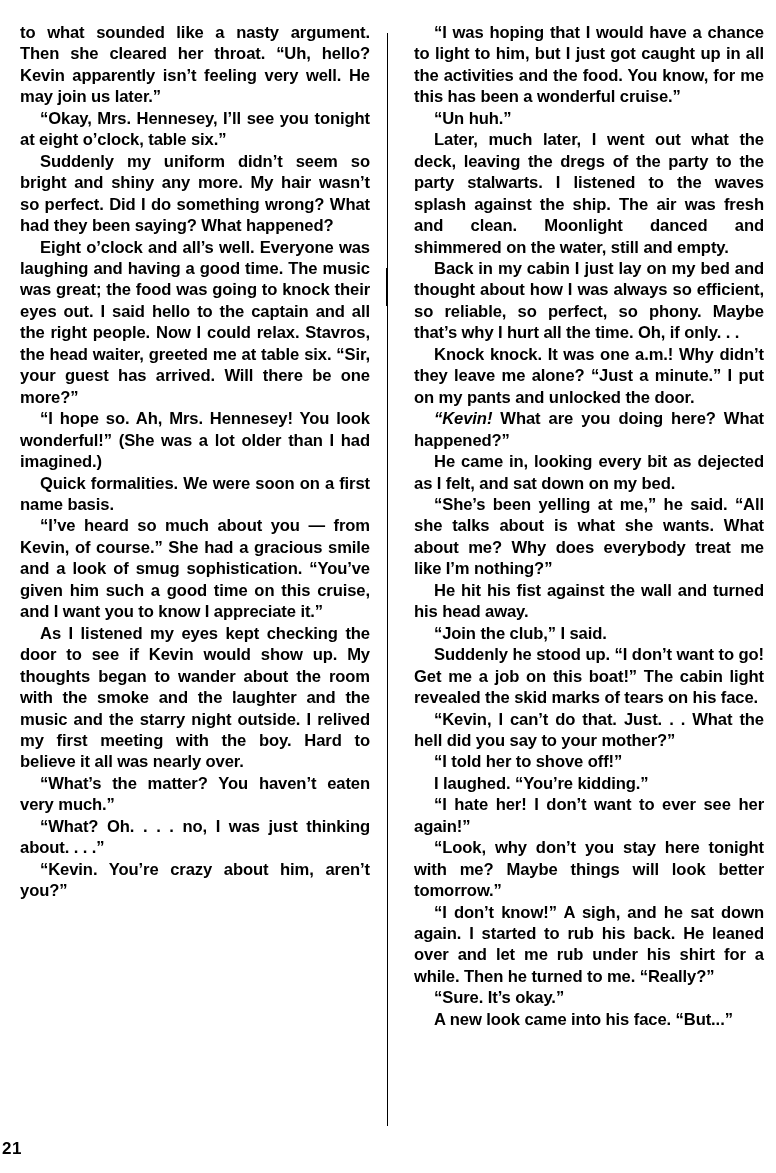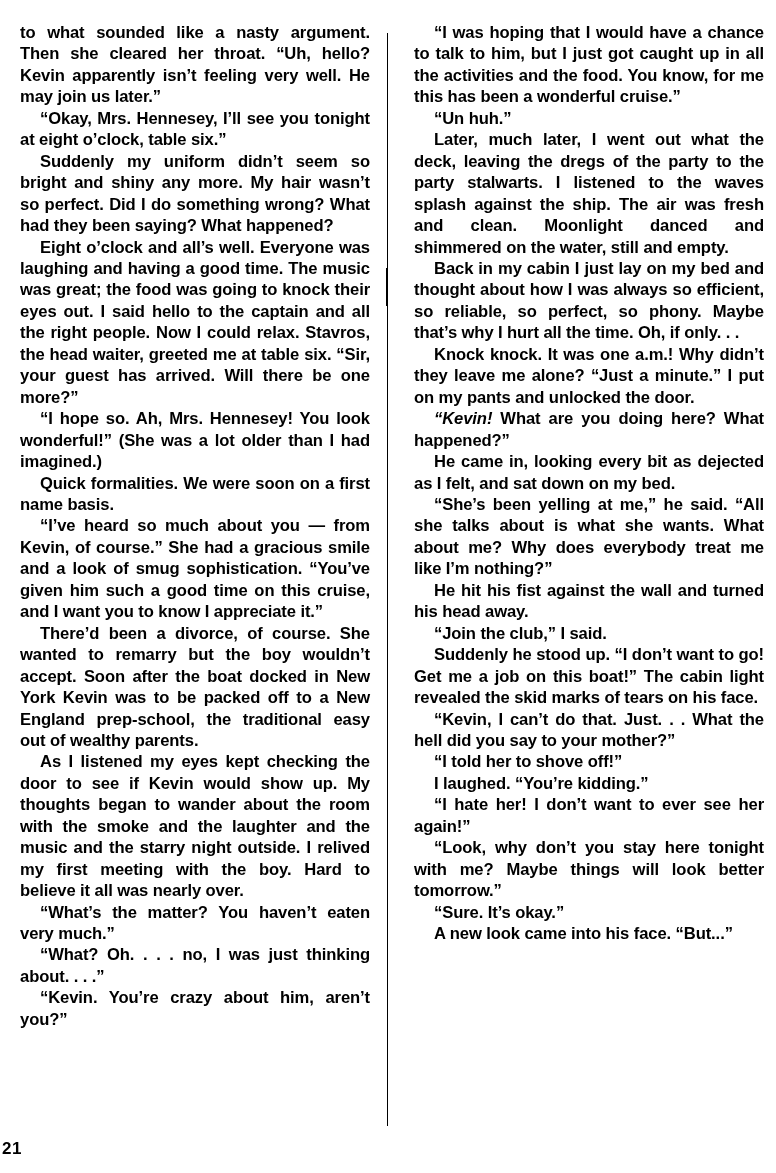--- a/index.html
+++ b/index.html
@@ -90,46 +90,46 @@
 <div id="page">
 
   <div id="col-left" class="column">
       <p class="noindent">to what sounded like a nasty argument. Then she cleared her throat. “Uh, hello? Kevin apparently isn’t feeling very well. He may join us later.”</p>
       <p>“Okay, Mrs. Hennesey, I’ll see you tonight at eight o’clock, table six.”</p>
       <p>Suddenly my uniform didn’t seem so bright and shiny any more. My hair wasn’t so perfect. Did I do something wrong? What had they been saying? What happened?</p>
       <p>Eight o’clock and all’s well. Everyone was laughing and having a good time. The music was great; the food was going to knock their eyes out. I said hello to the captain and all the right people. Now I could relax. Stavros, the head waiter, greeted me at table six. “Sir, your guest has arrived. Will there be one more?”</p>
       <p>“I hope so. Ah, Mrs. Hennesey! You look wonderful!” (She was a lot older than I had imagined.)</p>
       <p>Quick formalities. We were soon on a first name basis.</p>
       <p>“I’ve heard so much about you — from Kevin, of course.” She had a gracious smile and a look of smug sophistication. “You’ve given him such a good time on this cruise, and I want you to know I appreciate it.”</p>
-      <p>There’d been a divorce, of course. She wanted to remarry but the boy wouldn’t accept. Soon after the boat docked in New York Kevin was to be packed off to a New England prep-school, the traditional easy out of wealthy parents.</p>
       <p>As I listened my eyes kept checking the door to see if Kevin would show up. My thoughts began to wander about the room with the smoke and the laughter and the music and the starry night outside. I relived my first meeting with the boy. Hard to believe it all was nearly over.</p>
       <p>“What’s the matter? You haven’t eaten very much.”</p>
       <p>“What? Oh. . . . no, I was just thinking about. . . .”</p>
       <p>“Kevin. You’re crazy about him, aren’t you?”</p>
     </div>
 
   <div id="divider"></div>
   <div id="divider-blob"></div>
 
   <div id="col-right" class="column">
-      <p>“I was hoping that I would have a chance to talk to him, but I just got caught up in all the activities and the food. You know, for me this has been a wonderful cruise.”</p>
+      <p>“I was hoping that I would have a chance to light to him, but I just got caught up in all the activities and the food. You know, for me this has been a wonderful cruise.”</p>
       <p>“Un huh.”</p>
       <p>Later, much later, I went out what the deck, leaving the dregs of the party to the party stalwarts. I listened to the waves splash against the ship. The air was fresh and clean. Moonlight danced and shimmered on the water, still and empty.</p>
       <p>Back in my cabin I just lay on my bed and thought about how I was always so efficient, so reliable, so perfect, so phony. Maybe that’s why I hurt all the time. Oh, if only. . .</p>
       <p>Knock knock. It was one a.m.! Why didn’t they leave me alone? “Just a minute.” I put on my pants and unlocked the door.</p>
       <p><span class="ital">“Kevin!</span> What are you doing here? What happened?”</p>
       <p>He came in, looking every bit as dejected as I felt, and sat down on my bed.</p>
       <p>“She’s been yelling at me,” he said. “All she talks about is what she wants. What about me? Why does everybody treat me like I’m nothing?”</p>
       <p>He hit his fist against the wall and turned his head away.</p>
       <p>“Join the club,” I said.</p>
       <p>Suddenly he stood up. “I don’t want to go! Get me a job on this boat!” The cabin light revealed the skid marks of tears on his face.</p>
       <p>“Kevin, I can’t do that. Just. . . What the hell did you say to your mother?”</p>
       <p>“I told her to shove off!”</p>
       <p>I laughed. “You’re kidding.”</p>
       <p>“I hate her! I don’t want to ever see her again!”</p>
       <p>“Look, why don’t you stay here tonight with me? Maybe things will look better tomorrow.”</p>
+      <p>“I don’t know!” A sigh, and he sat down again. I started to rub his back. He leaned over and let me rub under his shirt for a while. Then he turned to me. “Really?”</p>
       <p>“Sure. It’s okay.”</p>
       <p>A new look came into his face. “But...”</p>
     </div>
 
   <div id="page-number">21</div>
 
 </div>
 
 </body></html>

